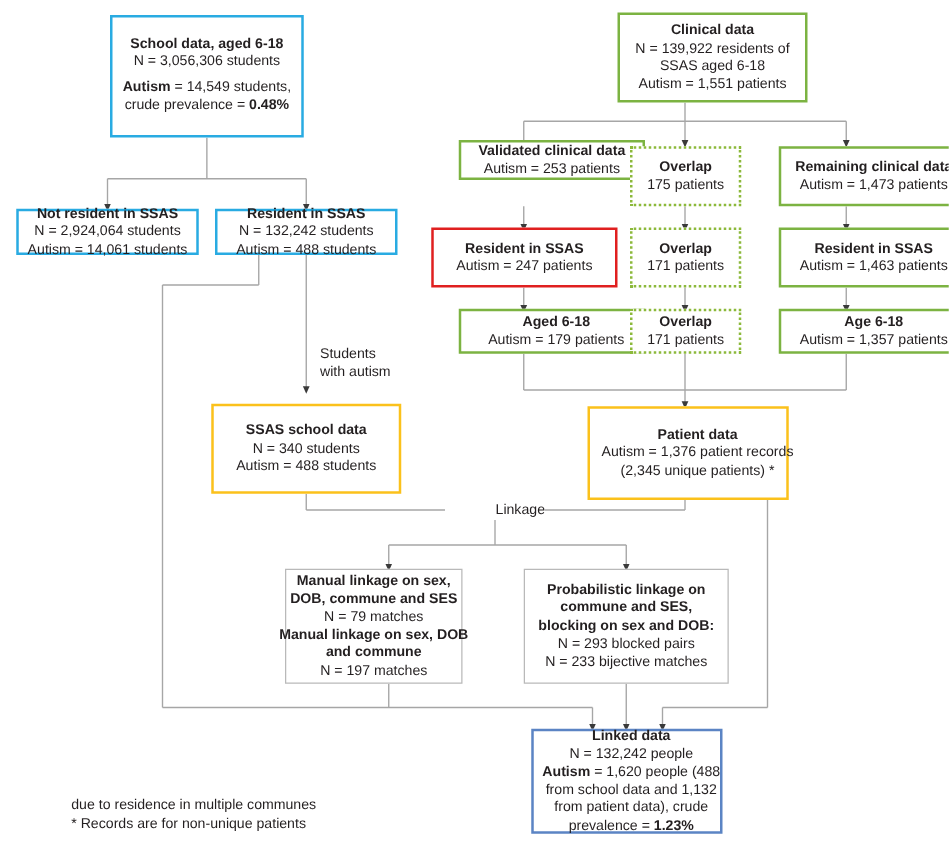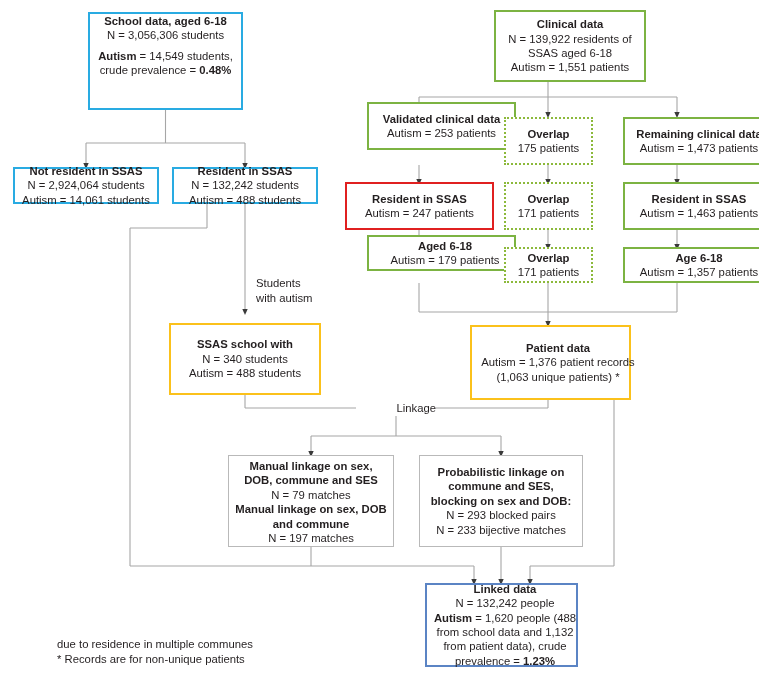--- a/index.html
+++ b/index.html
@@ -107,21 +107,21 @@
 
       <path d="M311,547 L311,566"></path>
       <path d="M501,547 L501,582" marker-end="url(#ah)"></path>
 
       <path d="M614,400 L614,566"></path>
       <path d="M530,566 L614,566"></path>
       <path d="M530,566 L530,582" marker-end="url(#ah)"></path>
     </g>
   </svg>
 
-  <div class="box b-blue" style="left:88px;top:12px;width:155px;height:98px;justify-content:flex-start;padding-top:0;">
+  <div class="box b-blue" style="left:88px;top:12px;width:155px;height:98px;justify-content:flex-start;padding-top:14px;">
     <div class="ln ttl">School data, aged 6-18</div>
     <div class="ln">N = 3,056,306 students</div>
     <div class="gap"></div>
     <div class="ln"><b>Autism</b><span> = 14,549 students,</span></div>
     <div class="ln"><span>crude prevalence = </span><b>0.48%</b></div>
   </div>
 
   <div class="box b-green" style="left:472px;top:10px;width:152px;height:72px;">
     <div class="ln ttl">Clinical data</div>
     <div class="ln">N = 139,922 residents of</div>
@@ -134,21 +134,21 @@
     <div class="ln">N = 2,924,064 students</div>
     <div class="ln">Autism = 14,061 students</div>
   </div>
 
   <div class="box b-blue" style="left:172px;top:167px;width:146px;height:37px;">
     <div class="ln ttl">Resident in SSAS</div>
     <div class="ln">N = 132,242 students</div>
     <div class="ln">Autism = 488 students</div>
   </div>
 
-  <div class="box b-green" style="left:345px;top:102px;width:149px;height:48px;">
+  <div class="box b-green" style="left:345px;top:112px;width:149px;height:32px;">
     <div class="ln ttl">Validated clinical data</div>
     <div class="ln">Autism = 253 patients</div>
   </div>
 
   <div class="box b-dot" style="left:504px;top:117px;width:89px;height:48px;">
     <div class="ln ttl">Overlap</div>
     <div class="ln">175 patients</div>
   </div>
 
   <div class="box b-green" style="left:601px;top:117px;width:152px;height:48px;">
@@ -164,48 +164,48 @@
   <div class="box b-dot" style="left:504px;top:182px;width:89px;height:48px;">
     <div class="ln ttl">Overlap</div>
     <div class="ln">171 patients</div>
   </div>
 
   <div class="box b-green" style="left:601px;top:182px;width:152px;height:48px;">
     <div class="ln ttl">Resident in SSAS</div>
     <div class="ln">Autism = 1,463 patients</div>
   </div>
 
-  <div class="box b-green" style="left:345px;top:235px;width:149px;height:36px;padding-left:12px;">
+  <div class="box b-green" style="left:345px;top:247px;width:149px;height:36px;padding-left:12px;">
     <div class="ln ttl">Aged 6-18</div>
     <div class="ln">Autism = 179 patients</div>
   </div>
 
   <div class="box b-dot" style="left:504px;top:247px;width:89px;height:36px;">
     <div class="ln ttl">Overlap</div>
     <div class="ln">171 patients</div>
   </div>
 
   <div class="box b-green" style="left:601px;top:247px;width:152px;height:36px;">
     <div class="ln ttl">Age 6-18</div>
     <div class="ln">Autism = 1,357 patients</div>
   </div>
 
   <div class="box b-yellow" style="left:169px;top:323px;width:152px;height:72px;">
-    <div class="ln ttl">SSAS school with</div>
+    <div class="ln ttl">SSAS school data</div>
     <div class="ln">N = 340 students</div>
     <div class="ln">Autism = 488 students</div>
   </div>
 
   <div class="box b-yellow" style="left:470px;top:325px;width:161px;height:75px;padding-left:20px;">
     <div class="ln ttl">Patient data</div>
     <div class="ln">Autism = 1,376 patient records</div>
-    <div class="ln">(1,063 unique patients) *</div>
-  </div>
-
-  <div class="box b-gray" style="left:228px;top:455px;width:166px;height:92px;justify-content:space-between;">
+    <div class="ln">(2,345 unique patients) *</div>
+  </div>
+
+  <div class="box b-gray" style="left:228px;top:455px;width:142px;height:92px;">
     <div class="ln ttl">Manual linkage on sex,</div>
     <div class="ln ttl">DOB, commune and SES</div>
     <div class="ln">N = 79 matches</div>
     <div class="gap"></div>
     <div class="ln ttl">Manual linkage on sex, DOB</div>
     <div class="ln ttl">and commune</div>
     <div class="ln">N = 197 matches</div>
   </div>
 
   <div class="box b-gray" style="left:419px;top:455px;width:164px;height:92px;">

